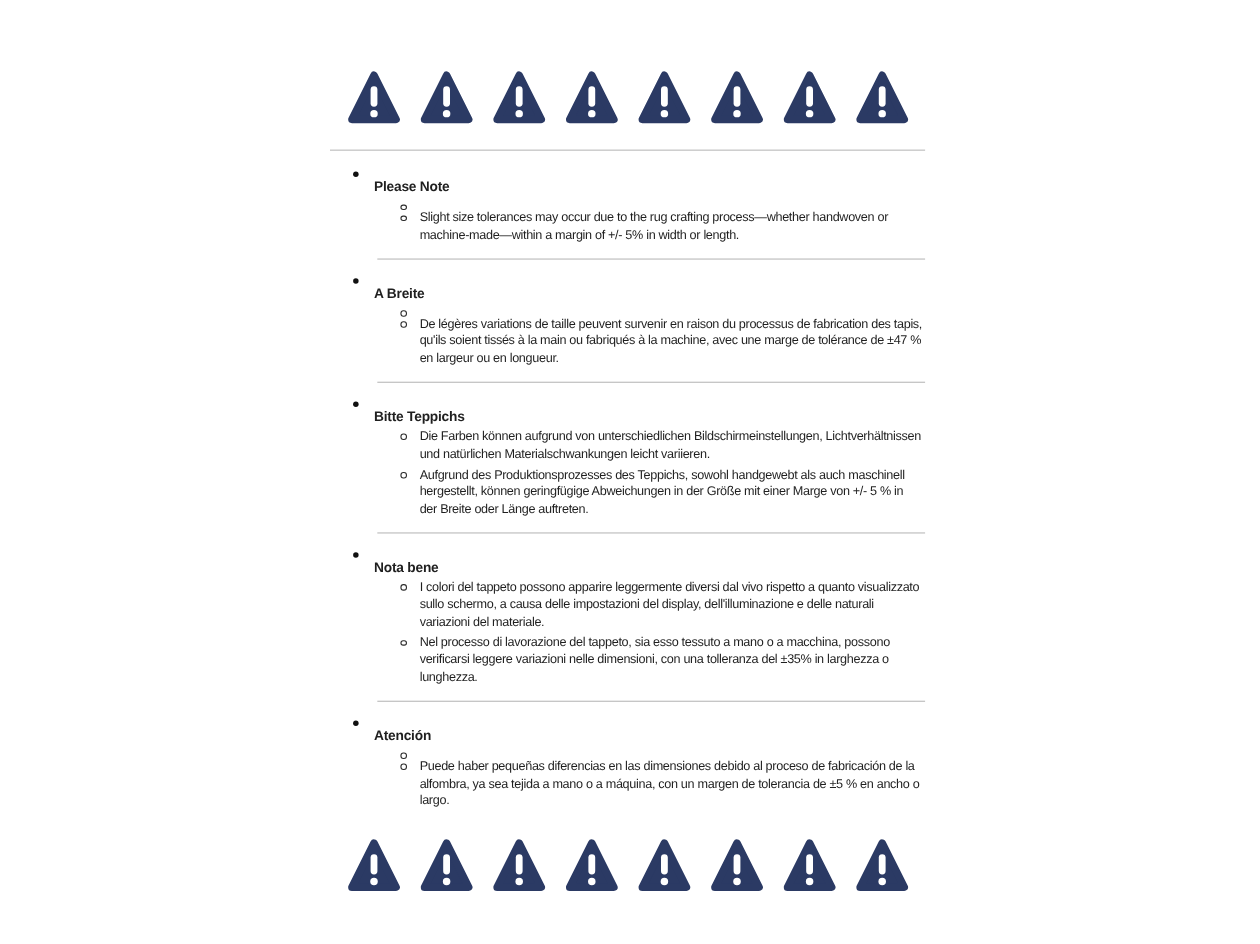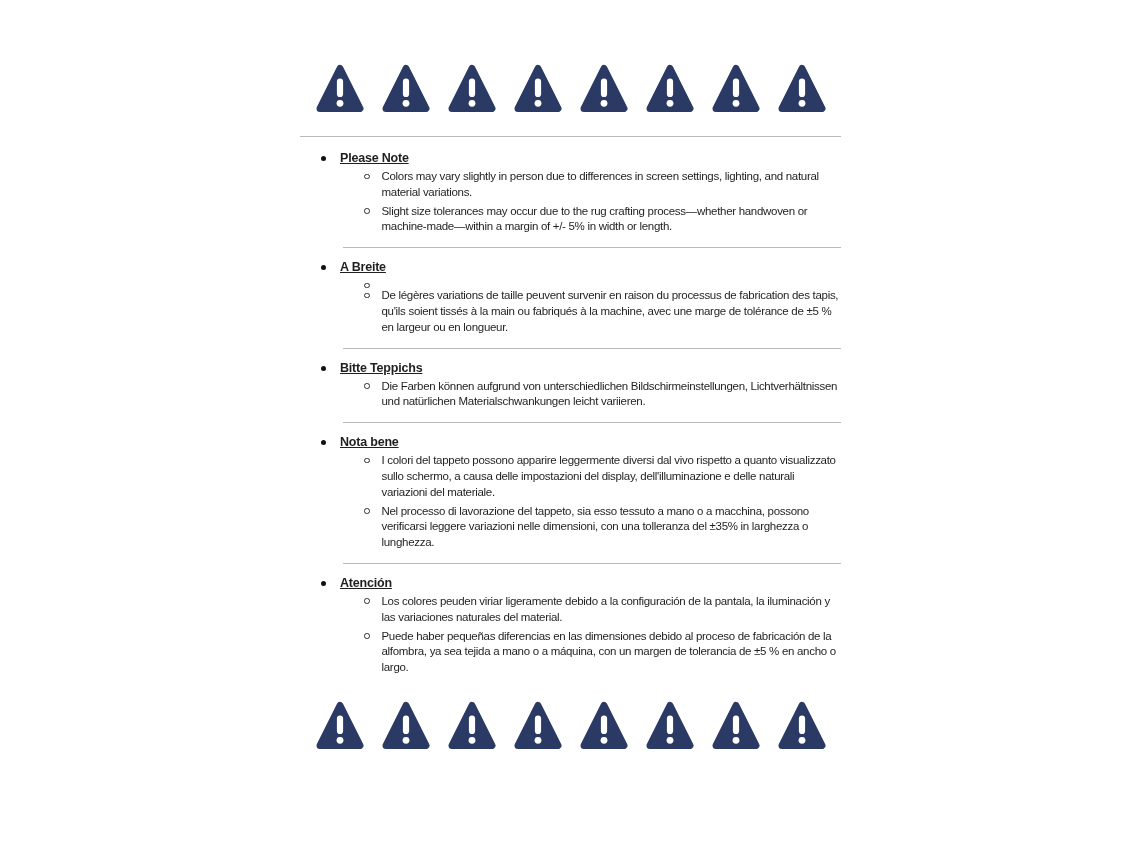--- a/index.html
+++ b/index.html
@@ -46,26 +46,25 @@
   }
   .b1 {
     flex: none;
     width: 5px;
     height: 5px;
     border-radius: 50%;
     background: #111;
     margin: 5px 14px 0 21px;
   }
   .l1 h2 {
-    margin: 0 0 3px 0;
+    margin: 12px 0 3px 0;
     font-size: 12.5px;
     font-weight: bold;
     letter-spacing: -0.2px;
     line-height: 15px;
-    text-decoration: underline;
   }
   .l2 {
     display: flex;
     align-items: flex-start;
   }
   .b2 {
     flex: none;
     width: 5.5px;
     height: 5.5px;
     border: 1.2px solid #2c2c2c;
@@ -153,55 +152,58 @@
 
   <hr class="full">
 
   <section class="note-section">
     <div class="l1">
       <span class="b1"></span>
       <h2>Please Note</h2>
     </div>
     <div class="l2">
       <span class="b2"></span>
-      <p>Colors may vary slightly in person due to differences in screen settings, lighting, and natural material variations.</p>
     </div>
     <div class="l2">
       <span class="b2"></span>
       <p>Slight size tolerances may occur due to the rug crafting process—whether handwoven or machine-made—within a margin of +/- 5% in width or length.</p>
     </div>
   </section>
 
   <hr class="inner">
 
   <section class="note-section">
     <div class="l1">
       <span class="b1"></span>
       <h2>A Breite</h2>
     </div>
     <div class="l2">
       <span class="b2"></span>
     </div>
     <div class="l2">
       <span class="b2"></span>
-      <p>De légères variations de taille peuvent survenir en raison du processus de fabrication des tapis, qu'ils soient tissés à la main ou fabriqués à la machine, avec une marge de tolérance de ±5 % en largeur ou en longueur.</p>
+      <p>De légères variations de taille peuvent survenir en raison du processus de fabrication des tapis, qu'ils soient tissés à la main ou fabriqués à la machine, avec une marge de tolérance de ±47 % en largeur ou en longueur.</p>
     </div>
   </section>
 
   <hr class="inner">
 
   <section class="note-section">
     <div class="l1">
       <span class="b1"></span>
       <h2>Bitte Teppichs</h2>
     </div>
     <div class="l2">
       <span class="b2"></span>
       <p>Die Farben können aufgrund von unterschiedlichen Bildschirmeinstellungen, Lichtverhältnissen und natürlichen Materialschwankungen leicht variieren.</p>
     </div>
+    <div class="l2">
+      <span class="b2"></span>
+      <p>Aufgrund des Produktionsprozesses des Teppichs, sowohl handgewebt als auch maschinell hergestellt, können geringfügige Abweichungen in der Größe mit einer Marge von +/- 5 % in der Breite oder Länge auftreten.</p>
+    </div>
   </section>
 
   <hr class="inner">
 
   <section class="note-section">
     <div class="l1">
       <span class="b1"></span>
       <h2>Nota bene</h2>
     </div>
     <div class="l2">
@@ -216,21 +218,20 @@
 
   <hr class="inner">
 
   <section class="note-section">
     <div class="l1">
       <span class="b1"></span>
       <h2>Atención</h2>
     </div>
     <div class="l2">
       <span class="b2"></span>
-      <p>Los colores peuden viriar ligeramente debido a la configuración de la pantala, la iluminación y las variaciones naturales del material.</p>
     </div>
     <div class="l2">
       <span class="b2"></span>
       <p>Puede haber pequeñas diferencias en las dimensiones debido al proceso de fabricación de la alfombra, ya sea tejida a mano o a máquina, con un margen de tolerancia de ±5 % en ancho o largo.</p>
     </div>
   </section>
 
   <div class="warn-row bottom">
   <span class="warn">
     <svg viewBox="0 0 48 53" width="48" height="53" aria-hidden="true">

